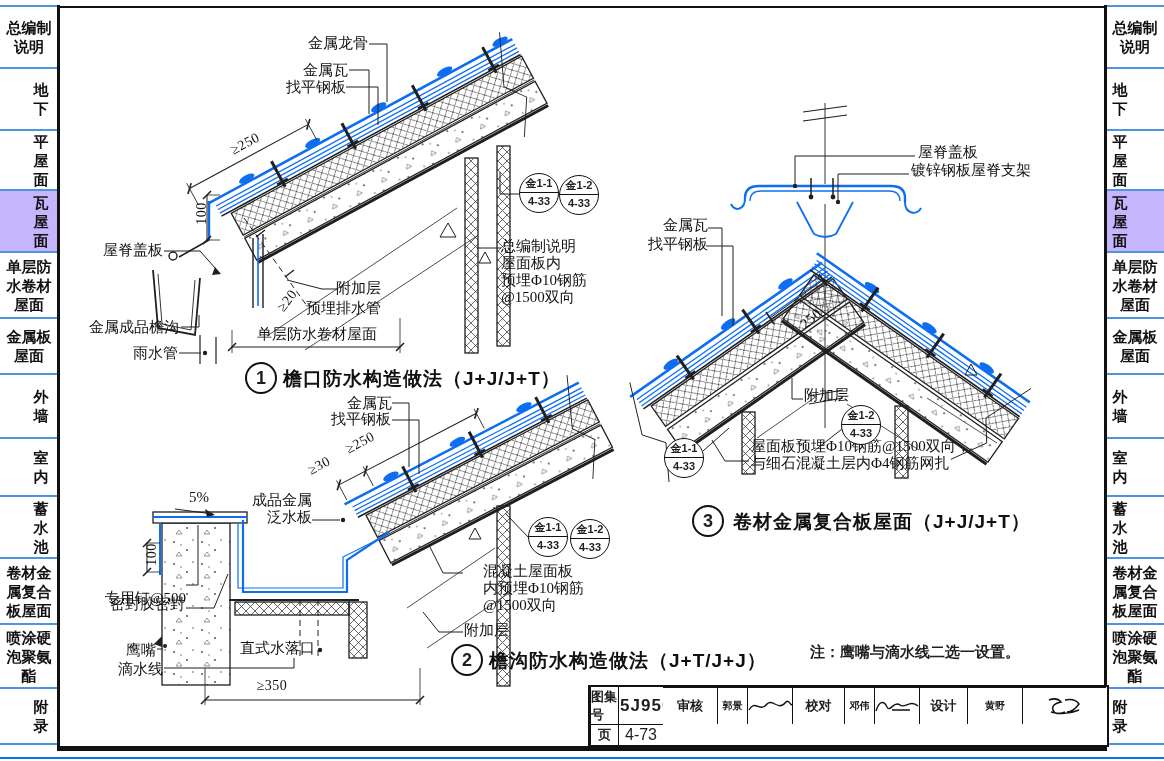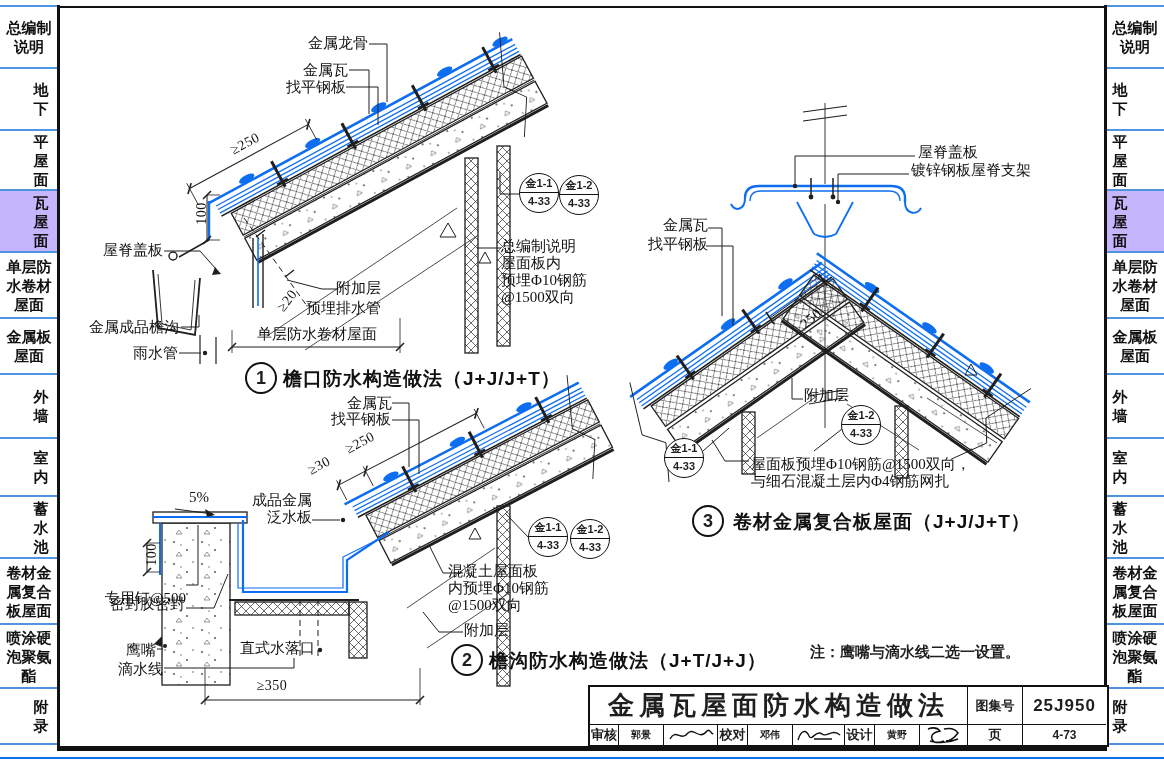--- a/index.html
+++ b/index.html
@@ -42,21 +42,21 @@
           box-sizing:border-box;display:grid;background:#fff;
           grid-template-columns:28px 45px 54px 30px 45px 52px 30px 45px 48px 55px 84px;
           grid-template-rows:37px 21px;}
   .tb{border-left:1.5px solid #111;border-top:1.5px solid #111;display:flex;align-items:center;
       justify-content:center;box-sizing:border-box;overflow:hidden;}
   .tb.nb{border-left:none;} .tb.nt{border-top:none;}
   .tb-title{grid-column:1/10;font-size:26px;font-weight:700;letter-spacing:5px;}
   .tb-small{font-size:13px;font-weight:600;}
   .tb-name{font-size:10px;font-weight:600;}
   .tb-atlas{font-size:17px;font-weight:700;letter-spacing:1px;}
-  .tb-page{font-size:12px;font-weight:700;}
+  .tb-page{font-size:16px;font-weight:400;}
   svg{position:absolute;}
   svg .kl{stroke:#1f1f1f;fill:none;}
   svg .bl{stroke:#0d6ef2;fill:none;}
   svg .bf{fill:#0d6ef2;stroke:none;}
   svg .kr{stroke:#1f1f1f;stroke-width:1.3;}
 </style>
 </head>
 <body>
 
 <div class="vline" style="left:57px"></div>
@@ -447,21 +447,21 @@
 <div class="ann r" style="left:343px;top:395px;width:49px">金属瓦</div>
 <div class="ann r" style="left:326px;top:411px;width:65px">找平钢板</div>
 <div class="ann r" style="left:244px;top:492px;width:68px">成品金属
 泛水板</div>
 <div class="ann" style="left:189px;top:489px;width:32px">5%</div>
 <div class="ann r" style="left:72px;top:590px;width:114px">专用钉@500</div>
 <div class="ann r" style="left:85px;top:596px;width:100px">密封胶密封</div>
 <div class="ann r" style="left:112px;top:642px;width:44px">鹰嘴</div>
 <div class="ann r" style="left:105px;top:661px;width:58px">滴水线</div>
 <div class="ann" style="left:240px;top:640px;width:90px">直式水落口</div>
-<div class="ann" style="left:448px;top:563px;width:112px">混凝土屋面板
+<div class="ann" style="left:483px;top:563px;width:112px">混凝土屋面板
 内预埋Φ10钢筋
 @1500双向</div>
 <div class="ann" style="left:464px;top:622px;width:60px">附加层</div>
 <div class="ann c dim" style="left:297px;top:457px;width:44px;transform:rotate(-28deg)">≥30</div>
 <div class="ann c dim" style="left:330px;top:434px;width:60px;transform:rotate(-28deg)">≥250</div>
 <div class="ann c dim" style="left:131px;top:546px;width:40px;transform:rotate(-90deg)">100</div>
 <div class="ann c dim" style="left:242px;top:677px;width:60px">≥350</div>
 <div class="title-circle" style="left:451px;top:644px">2</div>
 <div class="detail-title" style="left:489px;top:648px">檐沟防水构造做法（J+T/J+J）</div>
 <div class="callout" style="left:528px;top:517px">
@@ -471,38 +471,37 @@
 <div class="callout" style="left:570px;top:519px">
   <div class="co-top">金1-2</div>
   <div class="co-bot">4-33</div>
 </div>
 
 <div class="ann" style="left:918px;top:144px;width:84px">屋脊盖板</div>
 <div class="ann" style="left:911px;top:162px;width:160px">镀锌钢板屋脊支架</div>
 <div class="ann r" style="left:659px;top:217px;width:49px">金属瓦</div>
 <div class="ann r" style="left:643px;top:236px;width:65px">找平钢板</div>
 <div class="ann" style="left:804px;top:387px;width:60px">附加层</div>
-<div class="ann" style="left:751px;top:456px;width:240px">屋面板预埋Φ10钢筋@1500双向，
+<div class="ann" style="left:751px;top:438px;width:240px">屋面板预埋Φ10钢筋@1500双向，
 与细石混凝土层内Φ4钢筋网扎</div>
 <div class="ann c dim" style="left:791px;top:310px;width:40px;transform:rotate(-40deg)">250</div>
 <div class="title-circle" style="left:692px;top:505px">3</div>
 <div class="detail-title" style="left:733px;top:509px">卷材金属复合板屋面（J+J/J+T）</div>
 <div class="callout" style="left:664px;top:438px">
   <div class="co-top">金1-1</div>
   <div class="co-bot">4-33</div>
 </div>
 <div class="callout" style="left:841px;top:405px">
   <div class="co-top">金1-2</div>
   <div class="co-bot">4-33</div>
 </div>
 
 <div class="note" style="left:810px;top:643px">注：鹰嘴与滴水线二选一设置。</div>
 
 <div class="tblock">
-  <div class="tb nb nt tb-title">金属瓦屋面防水构造做法</div>
   <div class="tb nt tb-small">图集号</div>
   <div class="tb nt tb-atlas">25J950</div>
   <div class="tb nb tb-small">审核</div>
   <div class="tb tb-name">郭景</div>
   <div class="tb">
     <svg width="48" height="18" viewBox="0 0 48 18">
         <path d="M3 13 C9 2 14 16 21 7 C27 1 32 15 40 5 C43 2 45 10 46 7" stroke="#111" stroke-width="1.4" fill="none"></path>
       </svg>
   </div>
   <div class="tb tb-small">校对</div>

